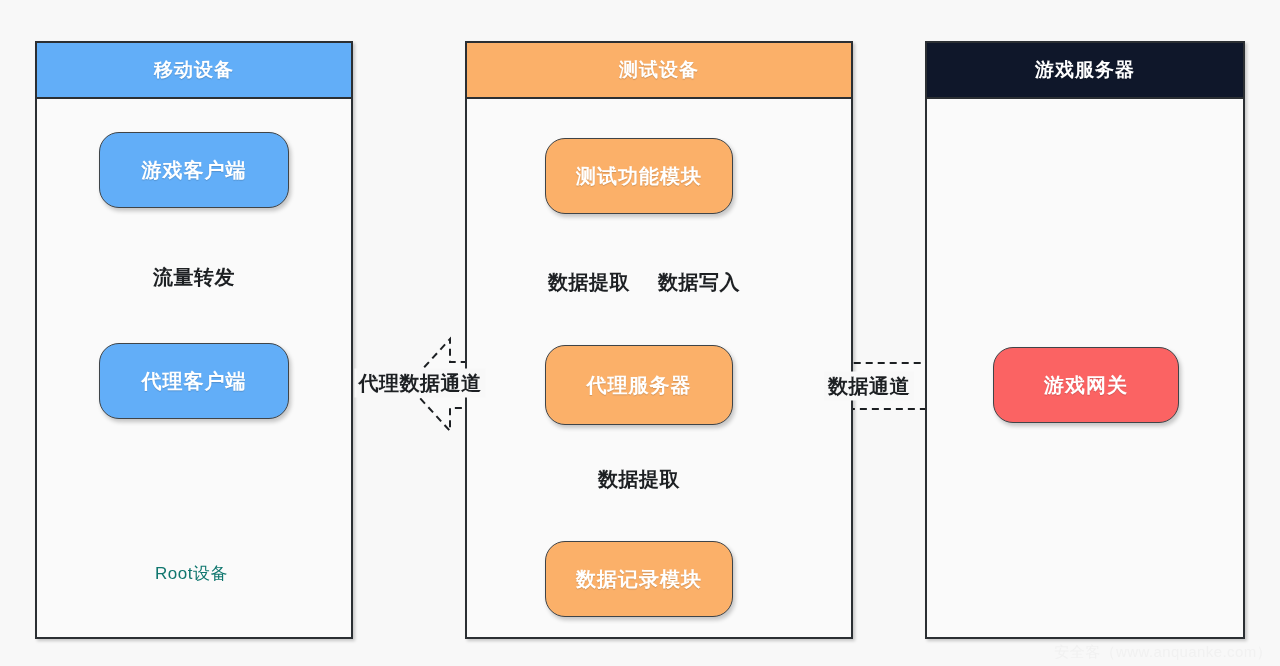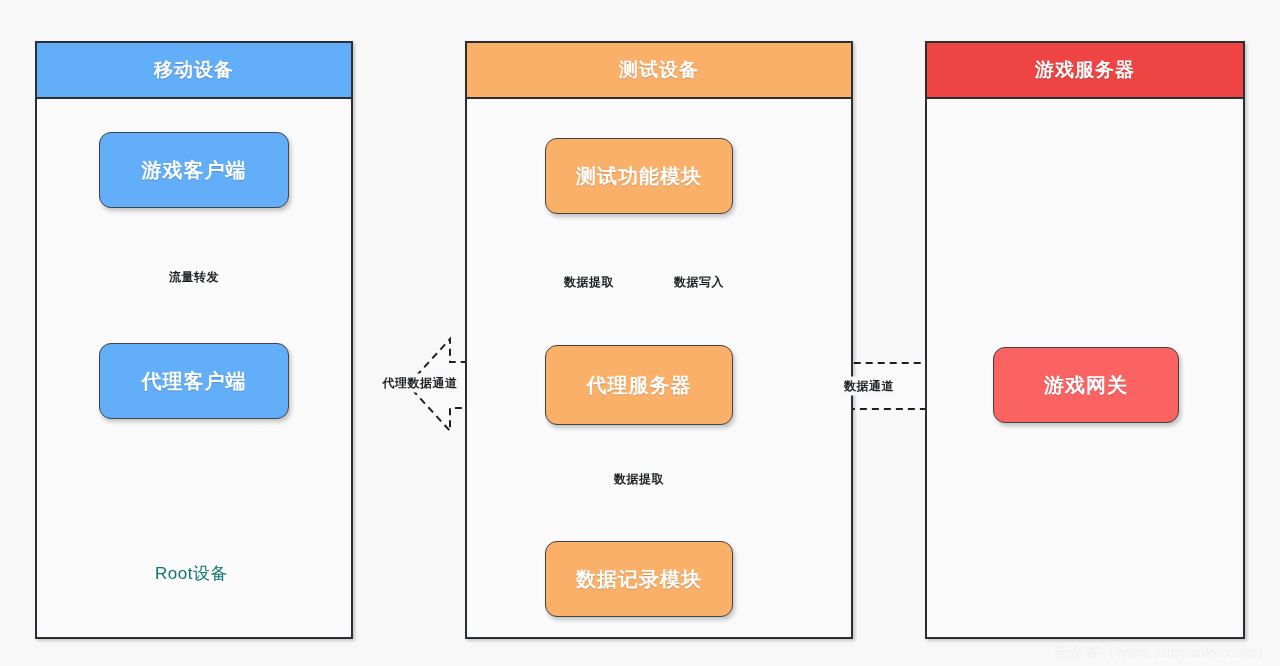--- a/index.html
+++ b/index.html
@@ -36,21 +36,21 @@
 
   #panel-mobile   {left:35px; top:33px; width:318px; height:598px;}
   #panel-test     {left:465px;top:33px; width:388px; height:598px;}
   #panel-server   {left:925px;top:33px; width:320px; height:598px;}
 
   
   .node{
     position:absolute;
     box-sizing:border-box;
     border:1.6px solid #3f4448;
-    border-radius:12px;
+    border-radius:20px;
     display:flex;align-items:center;justify-content:center;
     color:#ffffff;
     font-size:20px;font-weight:bold;letter-spacing:1px;
     box-shadow:2px 3px 4px rgba(0,0,0,.22);
     text-shadow:0 1px 1px rgba(0,0,0,.16);
   }
   .node.blue  {background:#62aef8;}
   .node.orange{background:#fbb069;}
   .node.red   {background:#fb6363;}
 
@@ -69,21 +69,21 @@
   }
   #note-root{left:155px;top:554px;}
 
   
   svg.conn{position:absolute;left:0;top:0;width:1280px;height:666px;
            overflow:visible;pointer-events:none;}
 
   
   .edge-label{
     position:absolute;
-    font-size:12px;font-weight:bold;color:#1d2023;
+    font-size:20px;font-weight:bold;color:#1d2023;
     background:#fafafa;
     padding:1px 4px;
     white-space:nowrap;
     letter-spacing:.5px;
     transform:translate(-50%,-50%);
   }
   .edge-label.plainbg{background:#f8f8f8;}
 
   #lbl-traffic      {left:194px;top:269px;}
   #lbl-extract-up   {left:589px;top:274px;}
@@ -149,21 +149,21 @@
   </div>
 
   <div class="panel" id="panel-test">
     <div class="panel-header" style="background:#fbb069">
       <span class="panel-header-title">测试设备</span>
     </div>
     <div class="panel-body"></div>
   </div>
 
   <div class="panel" id="panel-server">
-    <div class="panel-header" style="background:#ef4444">
+    <div class="panel-header" style="background:#0f172a">
       <span class="panel-header-title">游戏服务器</span>
     </div>
     <div class="panel-body"></div>
   </div>
 
   <div class="node blue" id="node-game-client">游戏客户端</div>
 
   <div class="node blue" id="node-proxy-client">代理客户端</div>
 
   <div class="node orange" id="node-test-module">测试功能模块</div>

